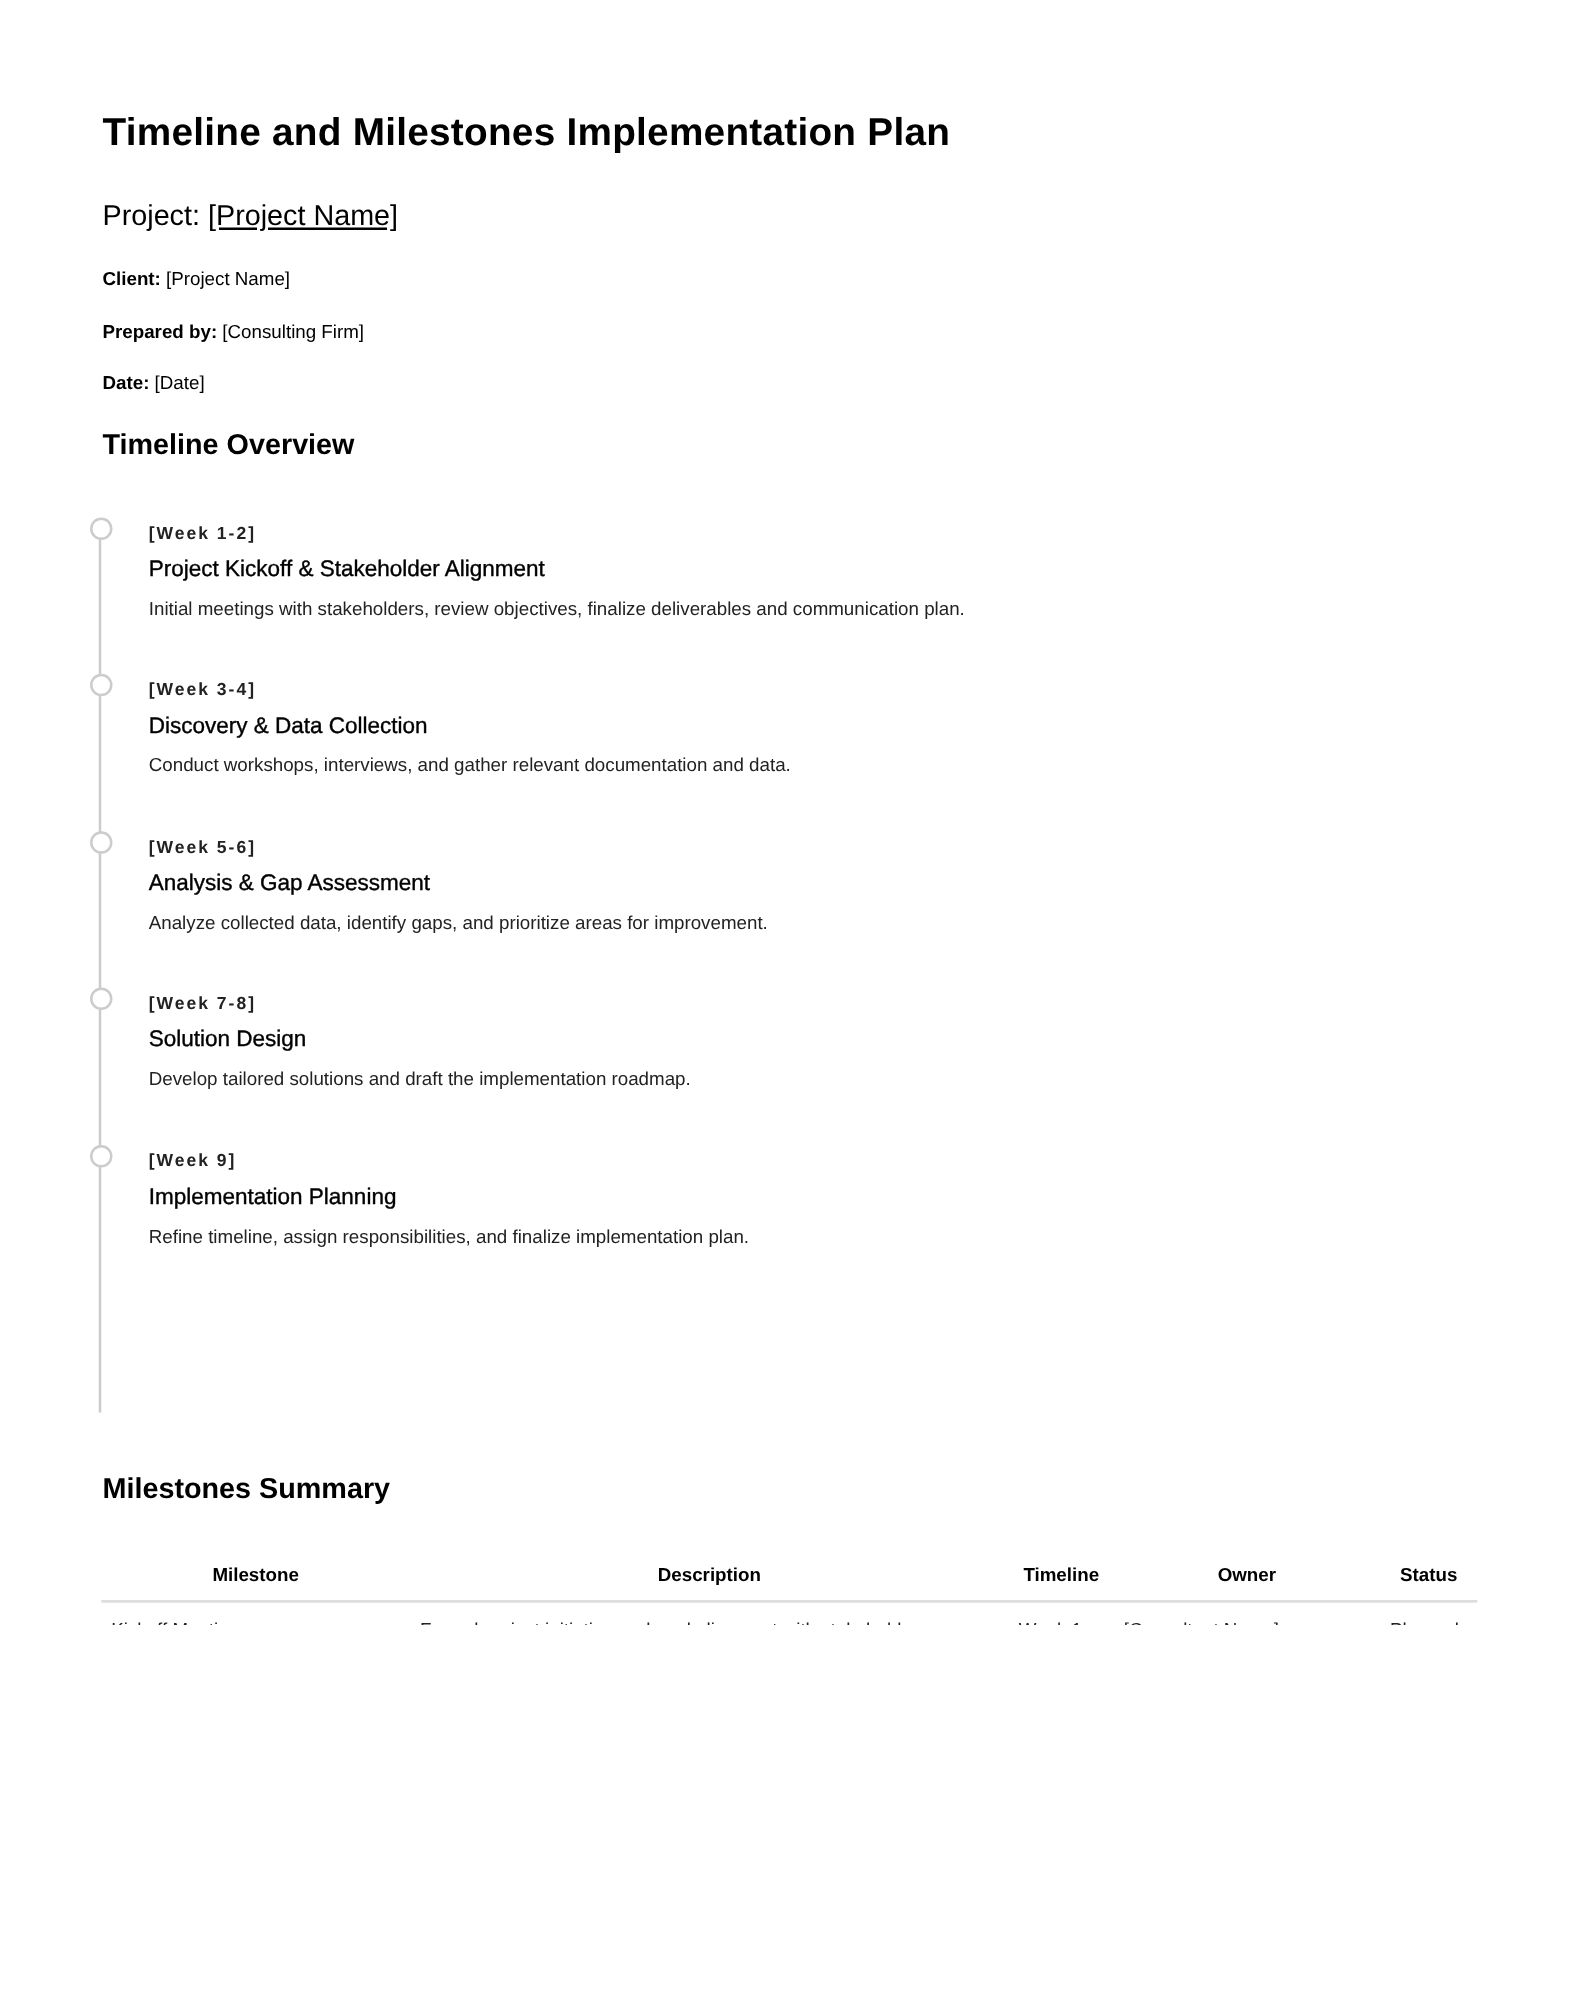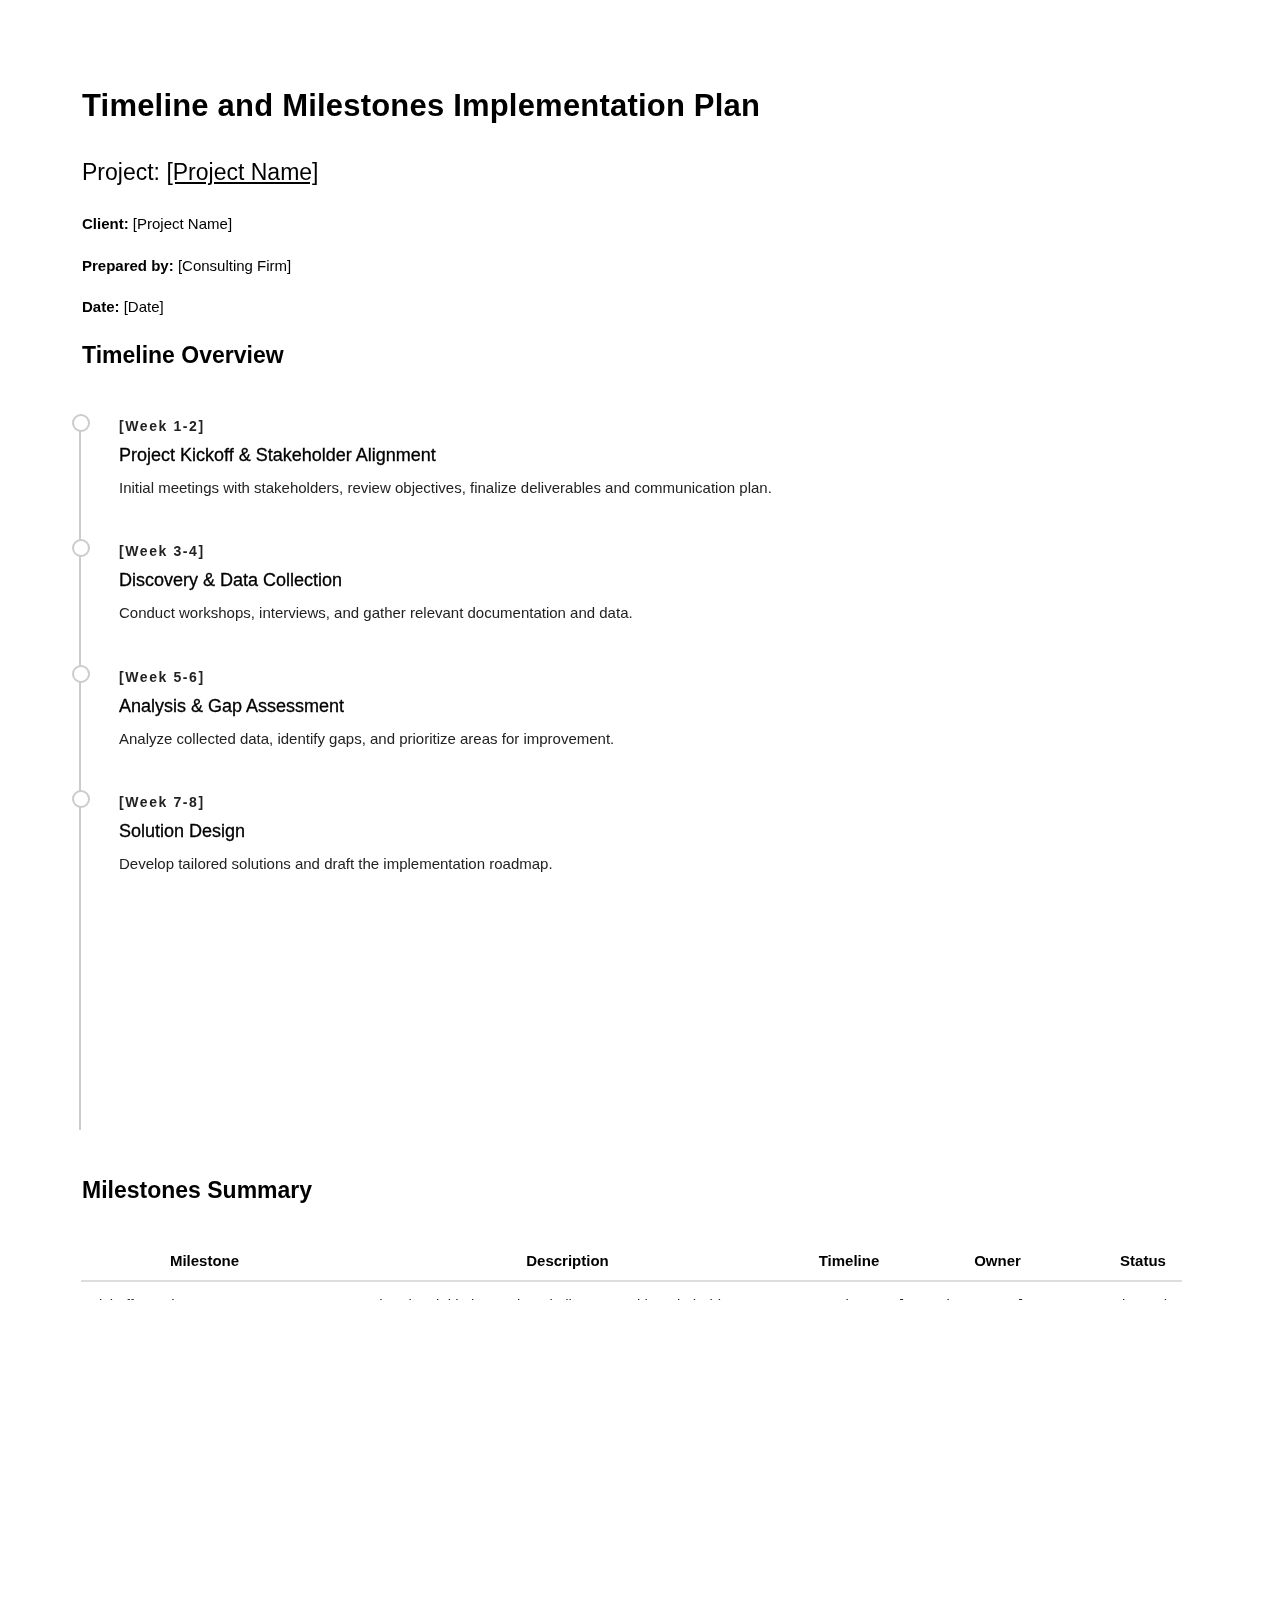--- a/index.html
+++ b/index.html
@@ -221,20 +221,26 @@
       <p class="timeline-desc">Analyze collected data, identify gaps, and prioritize areas for improvement.</p>
     </div>
 
     <div class="timeline-item" style="top:376px;">
       <span class="timeline-dot"></span>
       <div class="timeline-week">[Week 7-8]</div>
       <h3 class="timeline-title">Solution Design</h3>
       <p class="timeline-desc">Develop tailored solutions and draft the implementation roadmap.</p>
     </div>
 
+    <div class="timeline-item" style="top:502px;">
+      <span class="timeline-dot"></span>
+      <div class="timeline-week">[Week 9]</div>
+      <h3 class="timeline-title">Implementation Planning</h3>
+      <p class="timeline-desc">Refine timeline, assign responsibilities, and finalize implementation plan.</p>
+    </div>
 
   </div>
 
   <h2 class="section-heading milestones-heading">Milestones Summary</h2>
 
   <div class="milestones-table-wrap">
     <table class="milestones-table">
       <colgroup>
         <col class="col-milestone">
         <col class="col-description">

